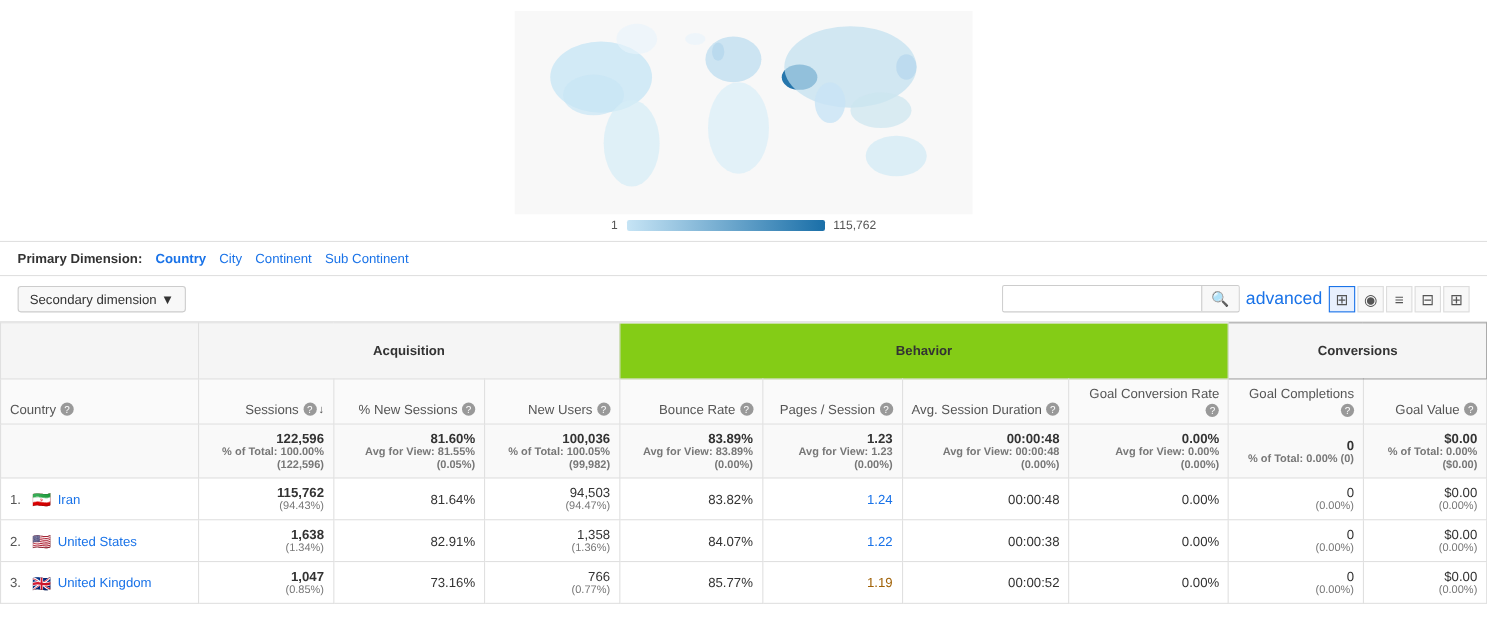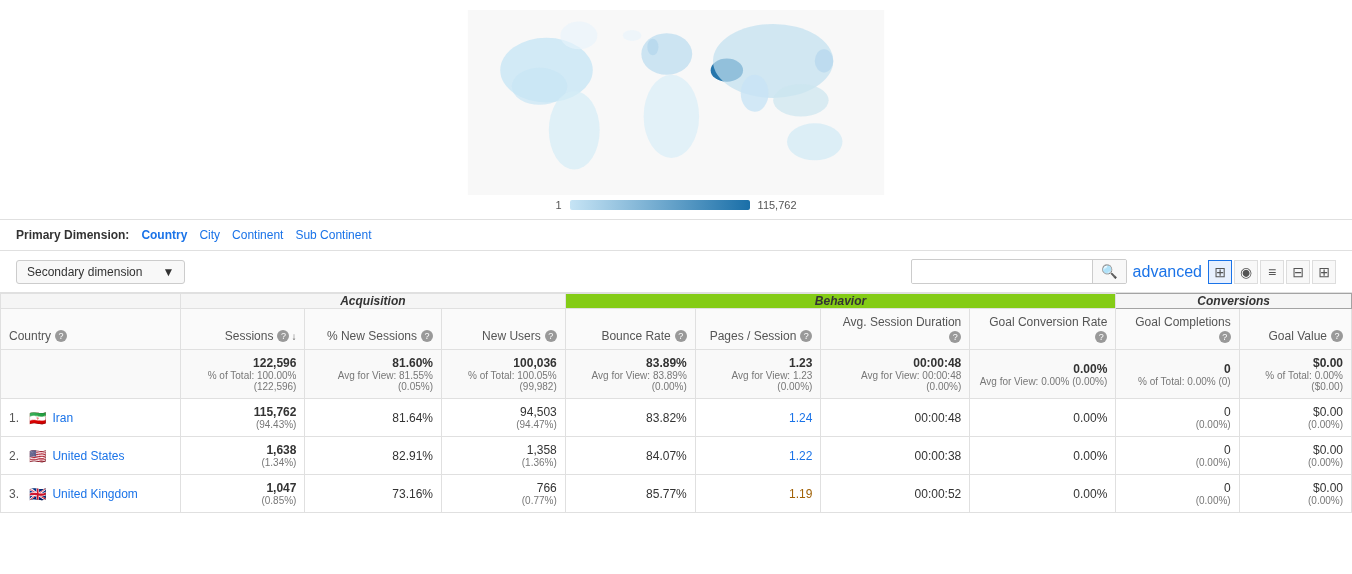--- a/index.html
+++ b/index.html
@@ -56,21 +56,21 @@
       display: flex;
       align-items: center;
       justify-content: space-between;
       padding: 8px 16px;
       border-bottom: 1px solid #e0e0e0;
     }
 
     .secondary-dim-btn {
       display: flex;
       align-items: flex-start;
-      gap: 20px;
+      gap: 4px;
       border: 1px solid #ccc;
       border-radius: 3px;
       padding: 4px 10px;
       background: #f8f8f8;
       cursor: pointer;
       font-size: 12px;
       color: #333;
     }
 
     .toolbar-right {
@@ -131,25 +131,24 @@
 
     .data-table {
       width: 100%;
       border-collapse: collapse;
       font-size: 12px;
     }
 
     .data-table thead tr.group-header th {
       background: #f5f5f5;
       border: 1px solid #e0e0e0;
-      padding: 0 8px;
+      padding: 18px 8px;
       text-align: left;
       font-weight: bold;
       color: #333;
-      font-style: italic;
     }
 
     .data-table thead tr.col-header th {
       background: #fafafa;
       border: 1px solid #e0e0e0;
       padding: 6px 8px;
       text-align: right;
       font-weight: normal;
       color: #555;
       vertical-align: bottom;
@@ -168,21 +167,21 @@
       vertical-align: middle;
       color: #333;
     }
 
     .data-table tbody td.left-align {
       text-align: left;
     }
 
     .data-table tbody tr.totals-row td {
       background: #f9f9f9;
-      font-weight: normal;
+      font-weight: bold;
       margin-left: 35px;
     }
 
     .sub-text { font-size: 10px; color: #777; display: block; }
     .country-cell { display: flex; align-items: center; gap: 6px; }
     .country-link { color: #1a73e8; text-decoration: none; }
     .rank-num { color: #555; margin-right: 4px; }
 
     .sort-arrow { color: #555; font-size: 10px; }
 

